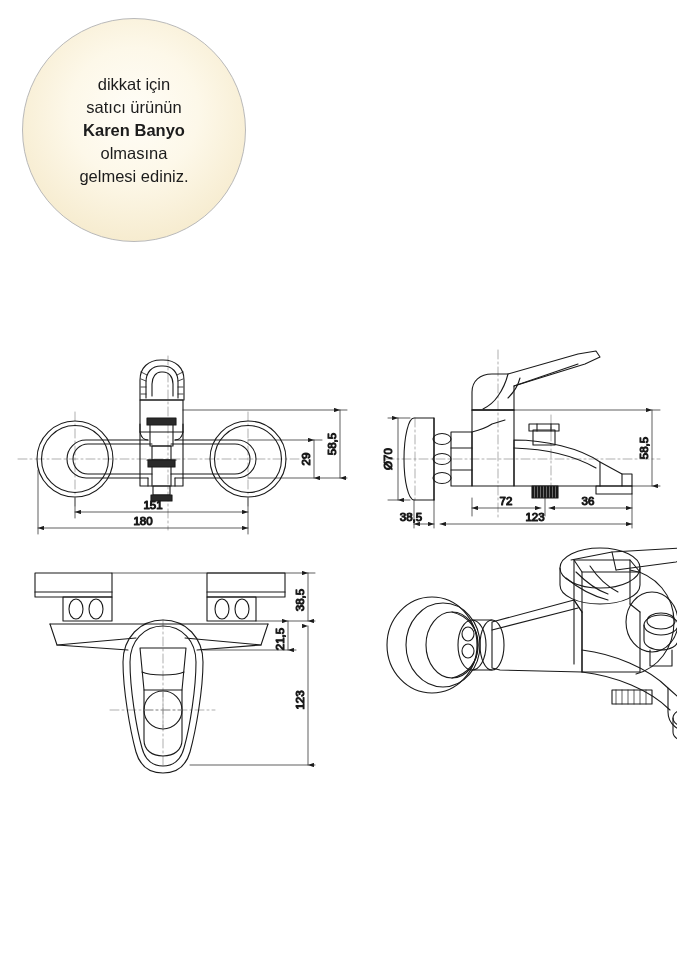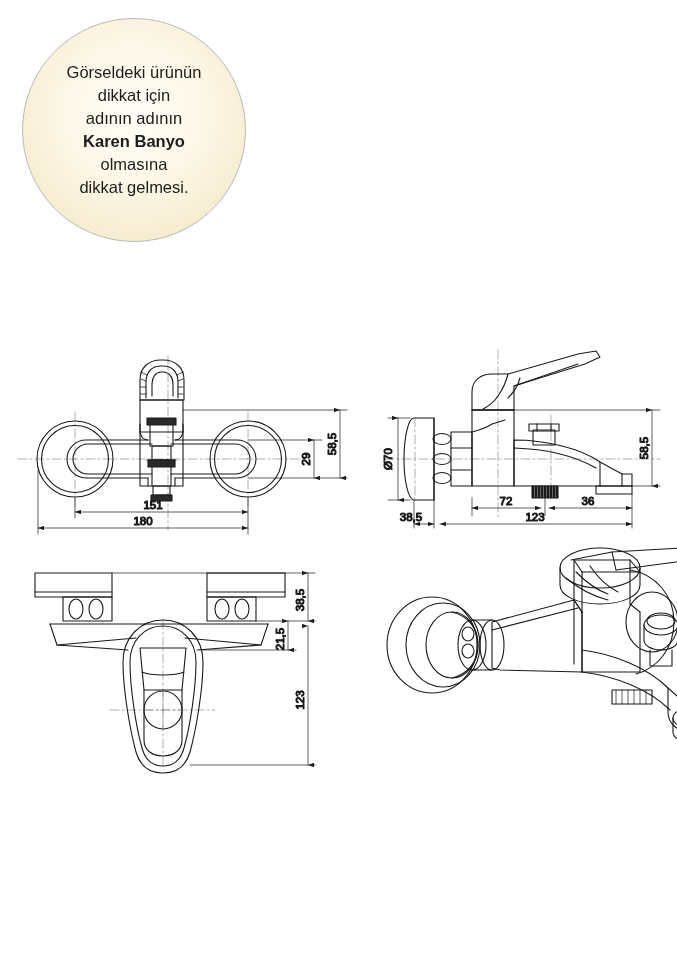--- a/index.html
+++ b/index.html
@@ -58,26 +58,25 @@
   text.dim {
     font-family: "Liberation Sans", sans-serif;
     font-size: 11.5px;
     fill: #1a1a1a;
   }
 </style>
 </head>
 <body>
 
 <div class="badge">
-  <div class="badge-line">Görseldeki ürünün</div>
   <div class="badge-line">dikkat için</div>
-  <div class="badge-line">adının adının</div>
+  <div class="badge-line">satıcı ürünün</div>
   <div class="badge-line bold">Karen Banyo</div>
   <div class="badge-line">olmasına</div>
-  <div class="badge-line">dikkat gelmesi.</div>
+  <div class="badge-line">gelmesi ediniz.</div>
 </div>
 
 <div class="sheet">
 <svg width="677" height="960" viewBox="0 0 677 960" xmlns="http://www.w3.org/2000/svg">
   <defs>
     <marker id="ar" markerWidth="9" markerHeight="7" refX="8.5" refY="3.5" orient="auto">
       <polygon points="0,0.4 9,3.5 0,6.6" fill="#1a1a1a"></polygon>
     </marker>
     <marker id="al" markerWidth="9" markerHeight="7" refX="0.5" refY="3.5" orient="auto">
       <polygon points="9,0.4 0,3.5 9,6.6" fill="#1a1a1a"></polygon>

